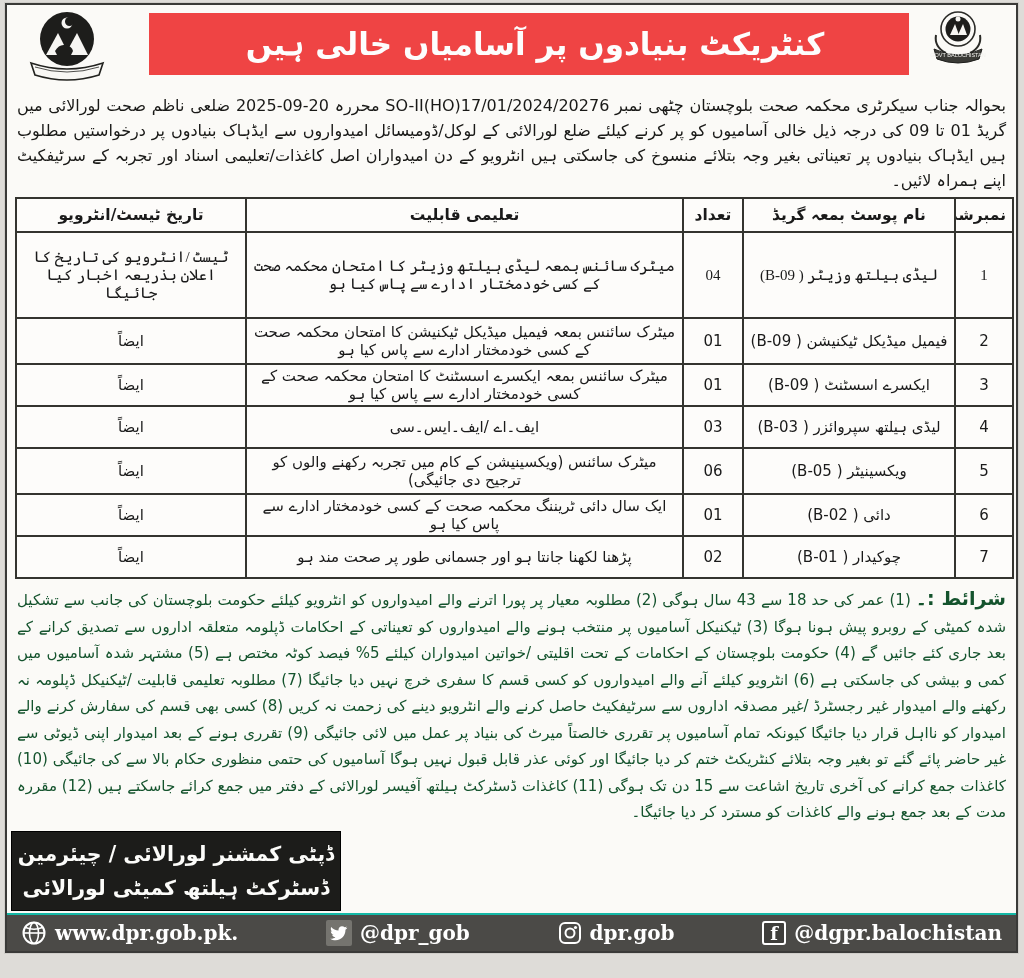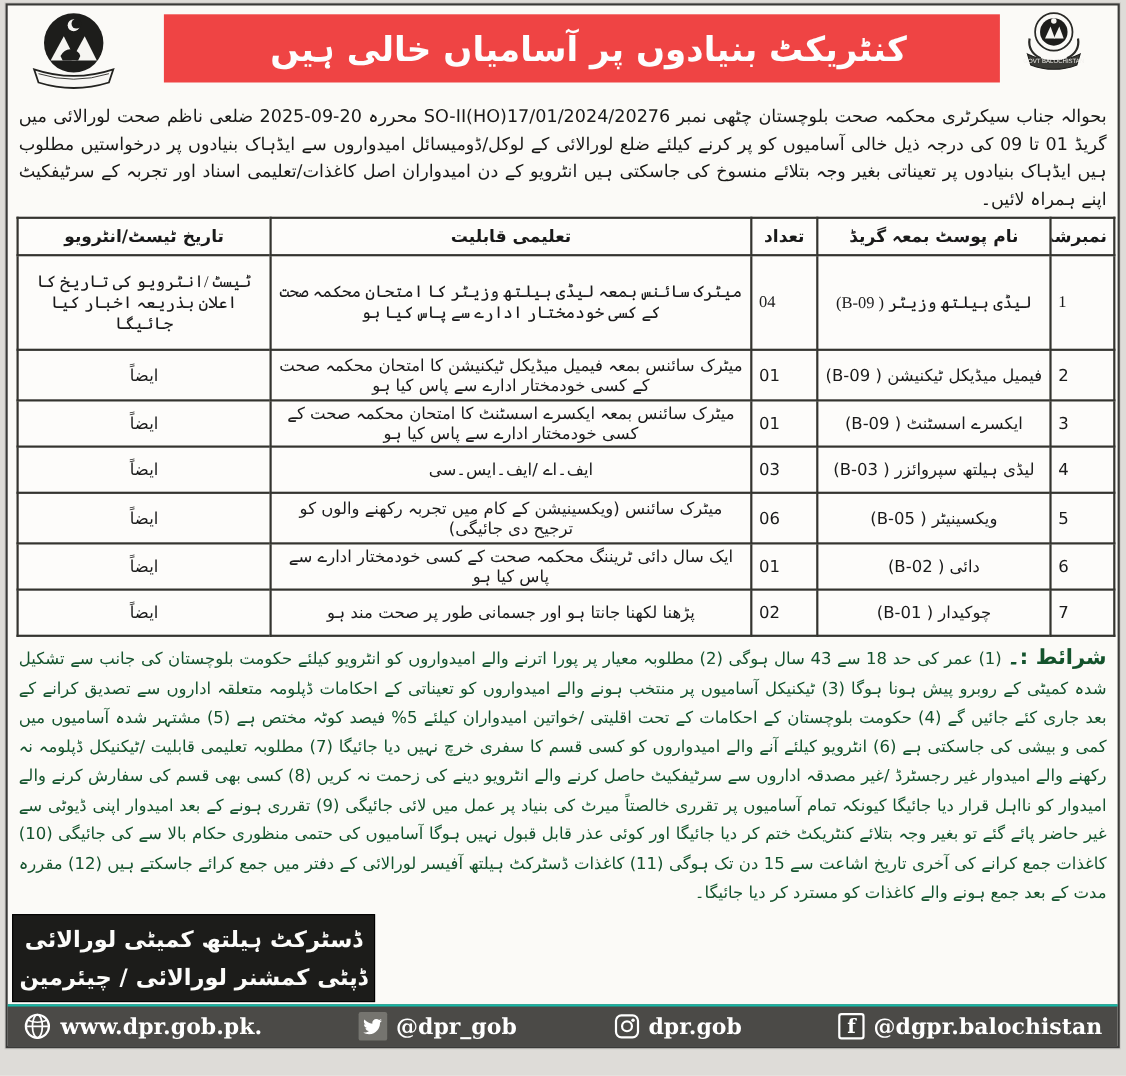--- a/index.html
+++ b/index.html
@@ -56,21 +56,21 @@
     font-size: 15px;
     vertical-align: middle;
     overflow: hidden;
   }
   table.vac th { font-weight: bold; font-size: 15.5px; height: 34px; }
   col.c-serial { width: 58px; }
   col.c-post   { width: 212px; }
   col.c-count  { width: 60px; }
   col.c-qual   { width: 437px; }
   col.c-date   { width: 230px; }
-  td.num { text-align: left; font-size: 16px; margin-top: 47px; }
+  td.num { text-align: center; font-size: 16px; margin-top: 47px; }
   td.post { text-align: center; }
   td.qual { text-align: center; margin-left: 31px; }
   td.date { text-align: center; }
   tr.r1 td { height: 86px; font-family: Liberation Serif, serif; }
   tr.r2 td, tr.r5 td { height: 46px; }
   tr.r3 td, tr.r4 td, tr.r6 td, tr.r7 td { height: 42px; }
   
   .conditions {
     direction: rtl; text-align: justify;
     margin: 6px 10px 0 10px;
@@ -226,22 +226,22 @@
         <td class="qual">پڑھنا لکھنا جانتا ہو اور جسمانی طور پر صحت مند ہو</td>
         <td class="date">ایضاً</td>
       </tr>
     </tbody>
   </table>
 
   <p class="conditions" dir="rtl"><b class="lbl">شرائط :۔</b> <span>(1) عمر کی حد 18 سے 43 سال ہوگی (2) مطلوبہ معیار پر پورا اترنے والے امیدواروں کو انٹرویو کیلئے حکومت بلوچستان کی جانب سے تشکیل شدہ کمیٹی کے روبرو پیش ہونا ہوگا (3) ٹیکنیکل آسامیوں پر منتخب ہونے والے امیدواروں کو تعیناتی کے احکامات ڈپلومہ متعلقہ اداروں سے تصدیق کرانے کے بعد جاری کئے جائیں گے (4) حکومت بلوچستان کے احکامات کے تحت اقلیتی /خواتین امیدواران کیلئے 5% فیصد کوٹہ مختص ہے (5) مشتہر شدہ آسامیوں میں کمی و بیشی کی جاسکتی ہے (6) انٹرویو کیلئے آنے والے امیدواروں کو کسی قسم کا سفری خرچ نہیں دیا جائیگا (7) مطلوبہ تعلیمی قابلیت /ٹیکنیکل ڈپلومہ نہ رکھنے والے امیدوار غیر رجسٹرڈ /غیر مصدقہ اداروں سے سرٹیفکیٹ حاصل کرنے والے انٹرویو دینے کی زحمت نہ کریں (8) کسی بھی قسم کی سفارش کرنے والے امیدوار کو نااہل قرار دیا جائیگا کیونکہ تمام آسامیوں پر تقرری خالصتاً میرٹ کی بنیاد پر عمل میں لائی جائیگی (9) تقرری ہونے کے بعد امیدوار اپنی ڈیوٹی سے غیر حاضر پائے گئے تو بغیر وجہ بتلائے کنٹریکٹ ختم کر دیا جائیگا اور کوئی عذر قابل قبول نہیں ہوگا آسامیوں کی حتمی منظوری حکام بالا سے کی جائیگی (10) کاغذات جمع کرانے کی آخری تاریخ اشاعت سے 15 دن تک ہوگی (11) کاغذات ڈسٹرکٹ ہیلتھ آفیسر لورالائی کے دفتر میں جمع کرائے جاسکتے ہیں (12) مقررہ مدت کے بعد جمع ہونے والے کاغذات کو مسترد کر دیا جائیگا۔</span></p>
 
   <div class="bottom">
     <div class="signature" dir="rtl">
+      <div>ڈپٹی کمشنر لورالائی / چیئرمین</div>
       <div>ڈسٹرکٹ ہیلتھ کمیٹی لورالائی</div>
-      <div>ڈپٹی کمشنر لورالائی / چیئرمین</div>
     </div>
 
 
     <div class="footer">
       <span class="f-item">
         <svg width="26" height="26" viewBox="0 0 26 26">
           <circle cx="13" cy="13" r="10.5" fill="none" stroke="#fff" stroke-width="2"></circle>
           <ellipse cx="13" cy="13" rx="4.5" ry="10.5" fill="none" stroke="#fff" stroke-width="1.6"></ellipse>
           <line x1="2.5" y1="13" x2="23.5" y2="13" stroke="#fff" stroke-width="1.6"></line>
           <path d="M4.5,7.5 Q13,11 21.5,7.5" fill="none" stroke="#fff" stroke-width="1.4"></path>

